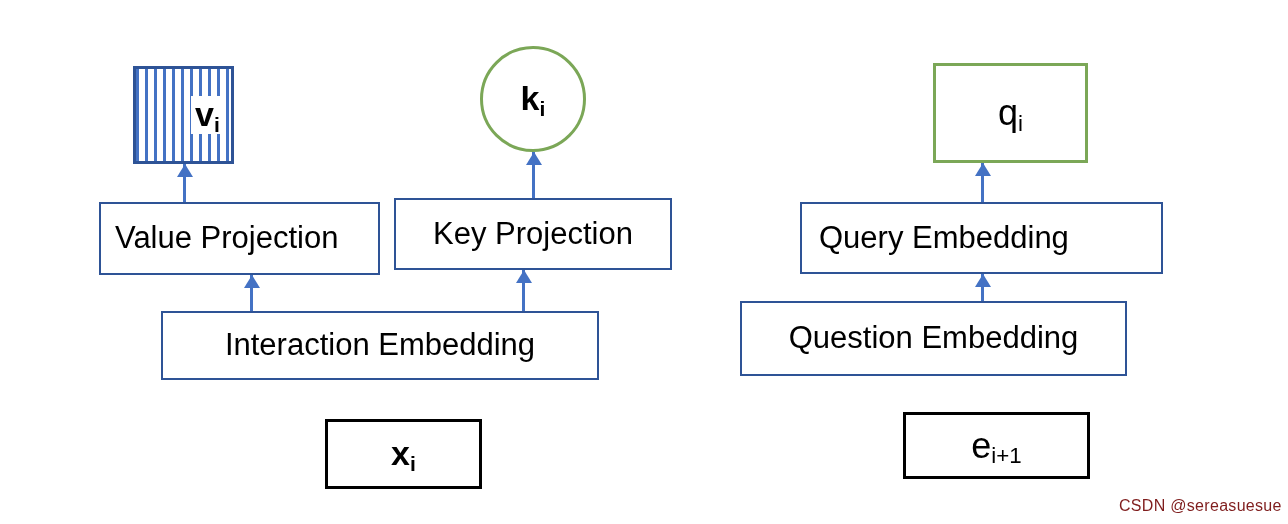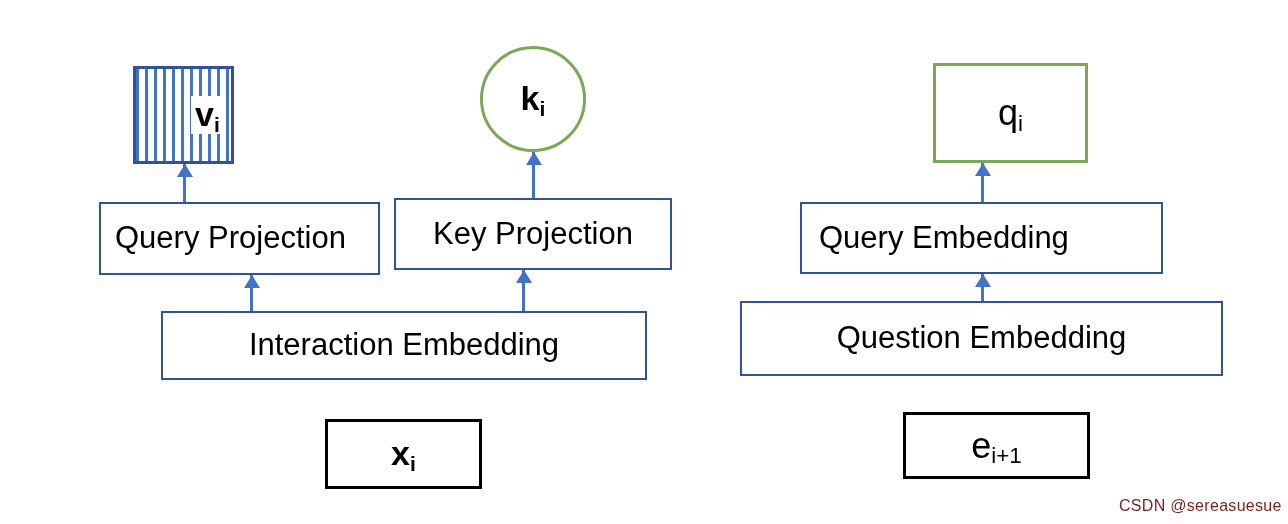--- a/index.html
+++ b/index.html
@@ -133,38 +133,38 @@
   <div class="node circle-green" style="left:480px; top:46px; width:106px; height:106px;">
     <span class="node-label t-sym"><span>k</span><sub>i</sub></span>
   </div>
 
   <div class="arrow" style="left:532px; top:152px; height:46px;">
     <div class="arrow-stem" style="height:46px;"></div>
     <div class="arrow-head"></div>
   </div>
 
   <div class="node box-blue" style="left:99px; top:202px; width:281px; height:73px; justify-content:flex-start; padding-left:14px;">
-    <span class="node-label t-proj">Query Projection</span>
+    <span class="node-label t-proj">Value Projection</span>
   </div>
 
   <div class="node box-blue" style="left:394px; top:198px; width:278px; height:72px;">
     <span class="node-label t-proj">Key Projection</span>
   </div>
 
   <div class="arrow" style="left:250px; top:275px; height:38px;">
     <div class="arrow-stem" style="height:38px;"></div>
     <div class="arrow-head"></div>
   </div>
 
   <div class="arrow" style="left:522px; top:270px; height:43px;">
     <div class="arrow-stem" style="height:43px;"></div>
     <div class="arrow-head"></div>
   </div>
 
-  <div class="node box-blue" style="left:161px; top:311px; width:486px; height:69px;">
+  <div class="node box-blue" style="left:161px; top:311px; width:438px; height:69px;">
     <span class="node-label t-embed">Interaction Embedding</span>
   </div>
 
   <div class="node box-black" style="left:325px; top:419px; width:157px; height:70px;">
     <span class="node-label t-sym"><span>x</span><sub>i</sub></span>
   </div>
 
   <div class="node box-green" style="left:917px; top:63px; width:155px; height:100px;margin-left:16px;">
     <span class="node-label t-sym-light"><span>q</span><sub>i</sub></span>
   </div>
@@ -176,21 +176,21 @@
 
   <div class="node box-blue" style="left:800px; top:202px; width:363px; height:72px; justify-content:flex-start; padding-left:17px;">
     <span class="node-label t-proj">Query Embedding</span>
   </div>
 
   <div class="arrow" style="left:981px; top:274px; height:36px;">
     <div class="arrow-stem" style="height:36px;"></div>
     <div class="arrow-head"></div>
   </div>
 
-  <div class="node box-blue" style="left:740px; top:301px; width:483px; height:75px;">
+  <div class="node box-blue" style="left:740px; top:301px; width:387px; height:75px;">
     <span class="node-label t-embed">Question Embedding</span>
   </div>
 
   <div class="node box-black" style="left:903px; top:412px; width:187px; height:67px;">
     <span class="node-label t-sym-light"><span>e</span><sub>i+1</sub></span>
   </div>
 
   <div class="watermark" style="left:1119px; top:497px;">CSDN @sereasuesue</div>
 
 </div>

